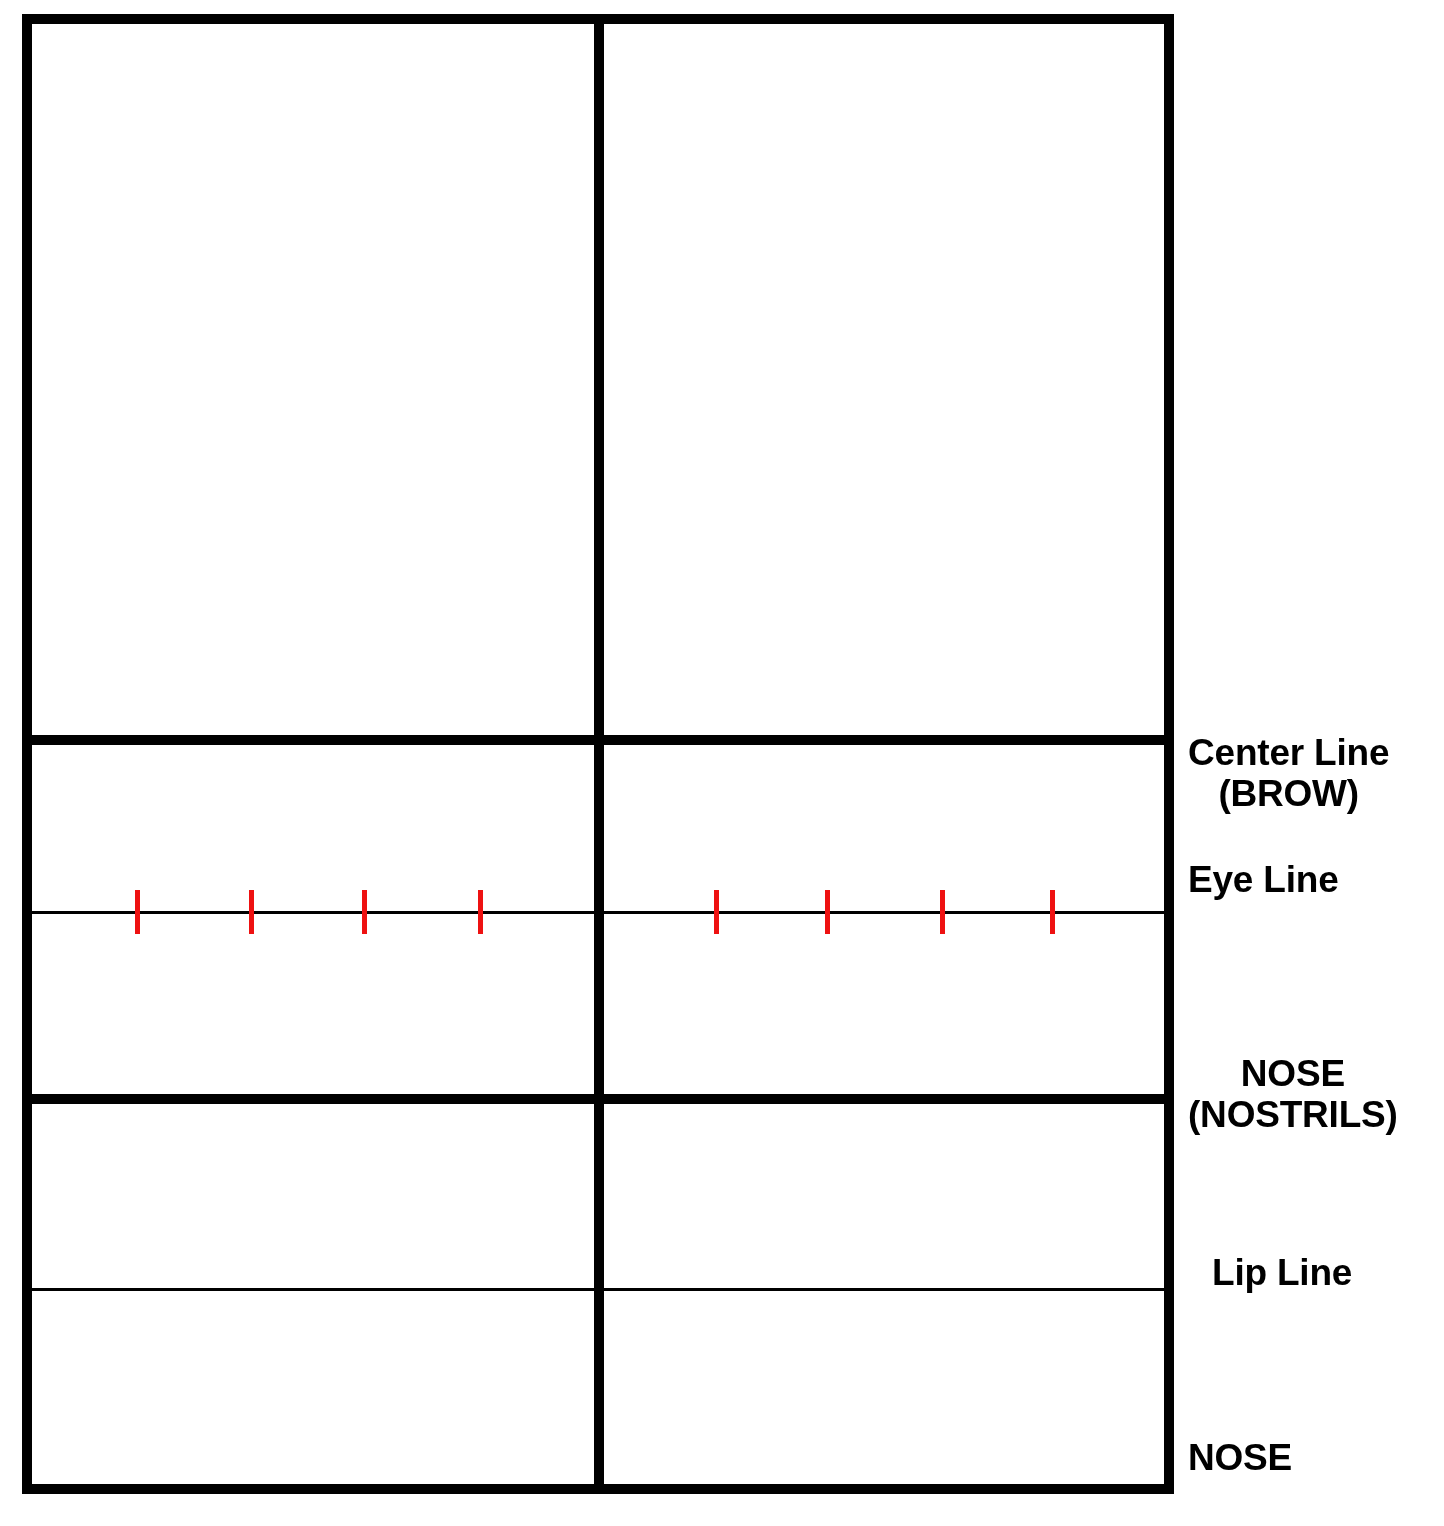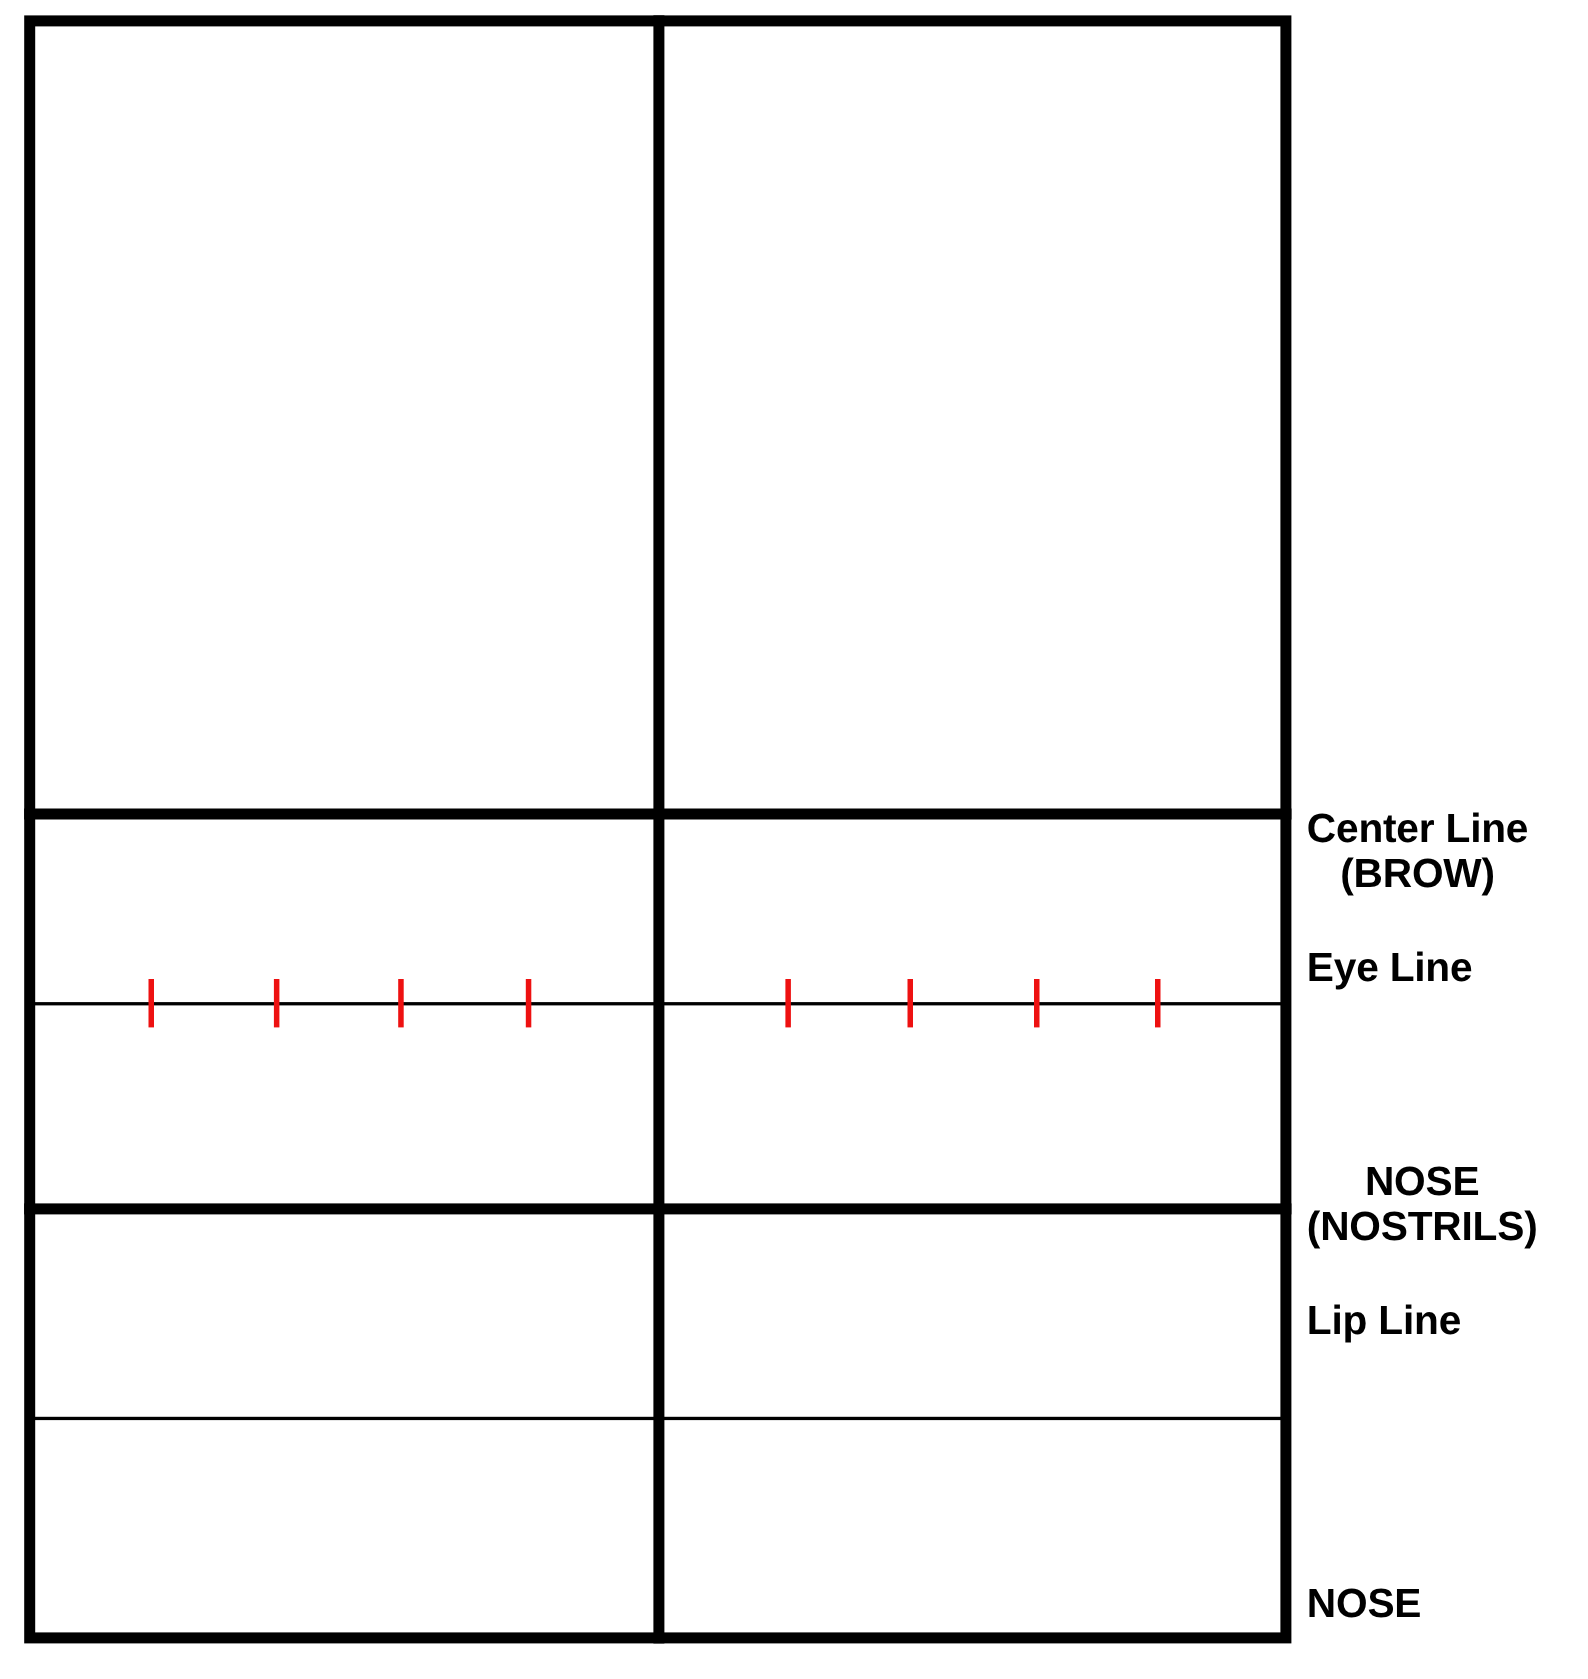--- a/index.html
+++ b/index.html
@@ -83,21 +83,21 @@
     color: #000000;
     font-weight: bold;
     font-size: 37px;
     line-height: 1.12;
     white-space: pre-line;
     letter-spacing: -0.2px;
   }
   .label-center { top: 732px; text-align: center; }
   .label-eye    { top: 847px; margin-top: 12px; }
   .label-nose   { top: 1053px; text-align: center; }
-  .label-lip    { top: 1180px; }
+  .label-lip    { top: 1252px; margin-left: 24px; }
   .label-chin   { top: 1437px; }
 
   
   .watermark {
     position: absolute;
     left: 728px;
     top: 1478px;
     color: #d4d4d4;
     font-size: 37px;
     font-weight: normal;

